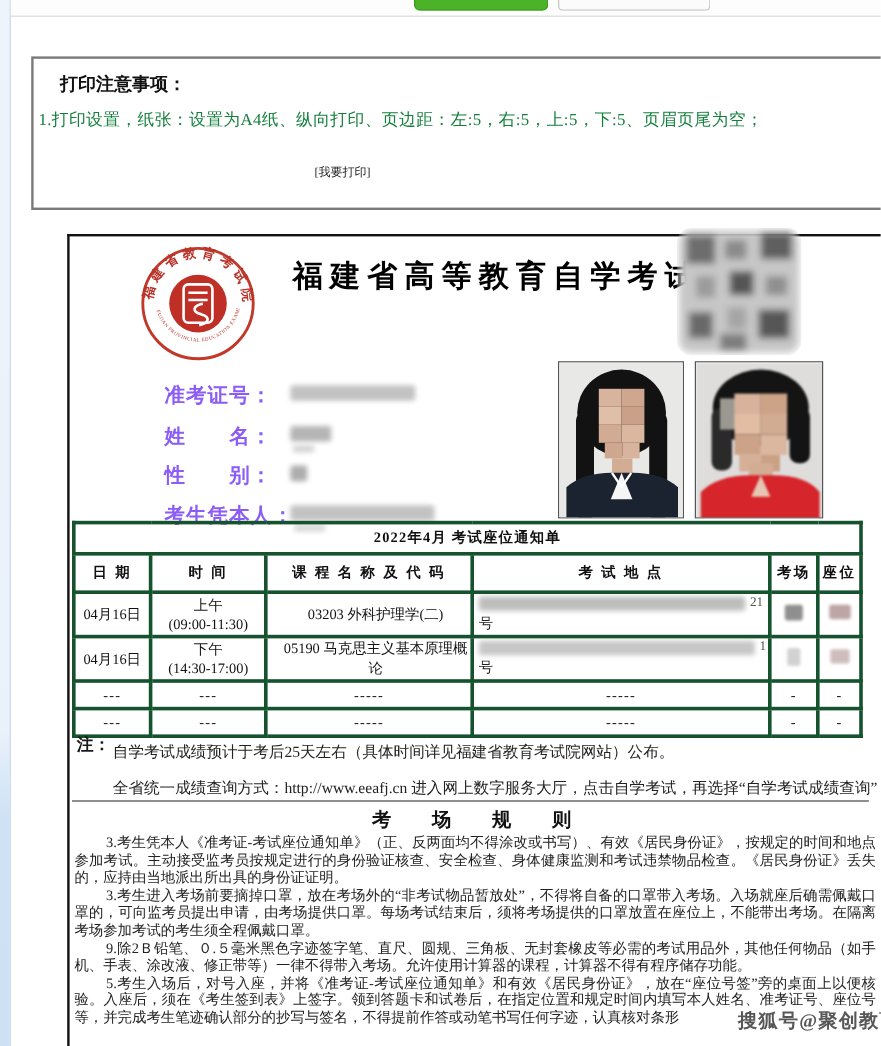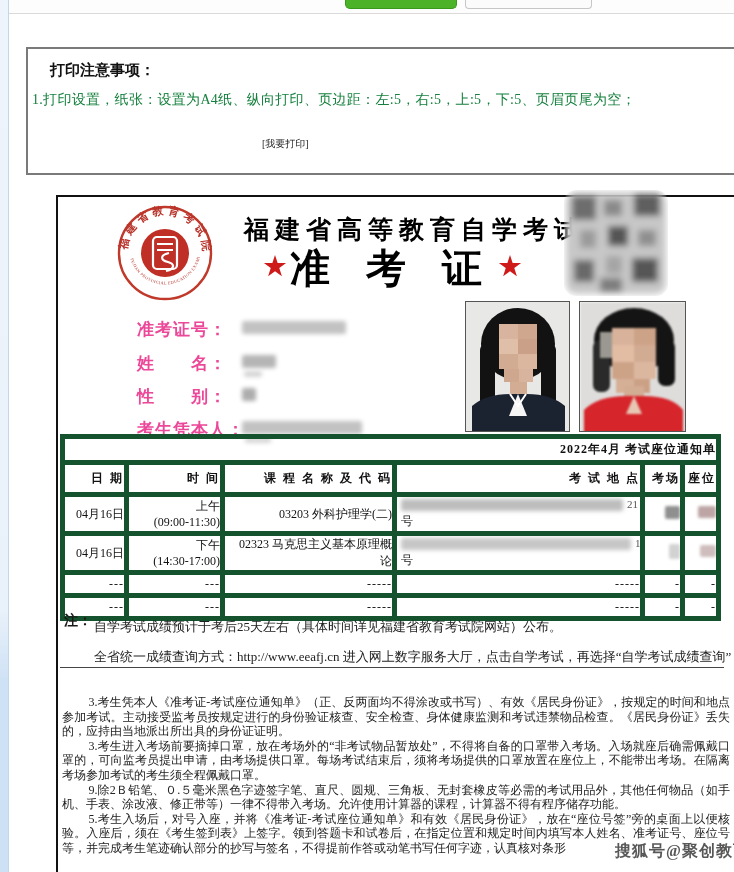--- a/index.html
+++ b/index.html
@@ -32,31 +32,31 @@
   .org-title { position:absolute; left:186px; top:16px; font-size:25px; font-weight:600;
     letter-spacing:6px; color:#000; }
   .card-title { position:absolute; left:204px; top:44px; white-space:nowrap; }
   .card-title .star { color:#cf1a1a; font-size:29px; vertical-align:6px; }
   .card-title .big { font-size:40px; font-weight:bold; color:#000; letter-spacing:13px; margin:0 2px; }
 
   .logo { position:absolute; left:50px; top:6px; width:114px; height:100px; }
 
   .qr { position:absolute; left:506px; top:-7px; width:104px; height:106px; border-radius:12px; overflow:hidden; }
 
-  .field-row { position:absolute; left:79px; font-size:17px; font-weight:bold; color:#ec4899; letter-spacing:1px; }
+  .field-row { position:absolute; left:79px; font-size:17px; font-weight:bold; color:#8b5cf6; letter-spacing:1px; }
   .blur-bar { position:absolute; background:#c2c2c2; filter:blur(2px); border-radius:2px; }
 
   .photo { position:absolute; top:104px; border:1px solid #555; overflow:hidden; }
   .photo-1 { left:407px; width:105px; height:131px; }
   .photo-2 { left:521px; width:107px; height:131px; }
 
   
   table.seat { position:absolute; left:2px; top:237px; width:656px; border-collapse:collapse;
     table-layout:fixed; border:2px solid #111; }
-  table.seat td, table.seat th { border:5px solid #14532d; text-align:right; vertical-align:middle;
+  table.seat td, table.seat th { border:3px solid #14532d; text-align:center; vertical-align:middle;
     font-size:12px; color:#111; overflow:hidden; }
   .tbl-title { font-size:16px; font-weight:bold; height:26px; letter-spacing:1px; }
   .tbl-head th { font-size:15px; font-weight:bold; height:32px; letter-spacing:2px; }
   .r-exam { height:34px; }
   .r-dash { height:23px; color:#3c3c3c; letter-spacing:1px; }
   td.course { text-align:left; padding-left:11px; font-size:12px; }
   td.loc { position:relative; text-align:left; }
   .loc-line { position:relative; height:17px; line-height:15px; }
   .loc-blur { position:absolute; top:2px; height:12px; background:#bdbdbd; filter:blur(2px); border-radius:2px; }
   .loc-frag { position:absolute; font-size:11px; color:#555; top:0; }
@@ -110,23 +110,20 @@
       </text>
       <circle cx="57" cy="50" r="24" fill="#bf2f26"></circle>
       <g stroke="#ffffff" stroke-width="2.2" fill="none">
         <rect x="45" y="34" width="24" height="32" rx="4"></rect>
         <path d="M49 41 h16 M49 47 h16"></path>
         <path d="M61 50 c-9 2 -9 7 -1 9 c7 2 7 7 -2 9"></path>
       </g>
     </svg>
 
     <div class="org-title">福建省高等教育自学考试</div>
-    <div class="card-title">
-      <span class="star">★</span><span class="big">准 考 证</span><span class="star">★</span>
-    </div>
 
     <div class="qr">
       <svg width="104" height="106" viewBox="0 0 104 106">
         <filter id="qb">
             <feGaussianBlur stdDeviation="3"></feGaussianBlur>
           </filter>
         <g filter="url(#qb)">
           <rect x="2" y="2" width="100" height="102" rx="10" fill="#c7c7c7"></rect>
           <rect x="8" y="6" width="24" height="24" fill="#6d6d6d"></rect>
           <rect x="40" y="10" width="18" height="16" fill="#8a8a8a"></rect>
@@ -238,21 +235,21 @@
         </td>
         <td><span class="cell-blob" style="width:15px;height:13px;background:#8f8f8f"></span></td>
         <td><span class="cell-blob" style="width:18px;height:12px;background:#bda5a5"></span></td>
       </tr>
       <tr class="r-exam">
         <td>04月16日</td>
         <td>
           <div>下午</div>
               <div>(14:30-17:00)</div>
         </td>
-        <td class="course">02323 马克思主义基本原理概论</td>
+        <td class="course">05190 马克思主义基本原理概论</td>
         <td class="loc">
           <div class="loc-line">
                 <span class="loc-blur" style="left:4px;width:230px;background:#c6c6c6"></span>
                 <span class="loc-frag" style="left:238px">1</span>
               </div>
           <div class="loc-line">
                 <span class="loc-frag" style="left:4px;color:#222;font-size:12px">号</span>
               </div>
         </td>
         <td><span class="cell-blob" style="width:11px;height:15px;background:#d2d2d2"></span></td>
@@ -275,20 +272,21 @@
         <td>-</td>
       </tr>
     </tbody>
       </table>
 
     <div class="notes-label">注：</div>
     <div class="notes-line1">自学考试成绩预计于考后25天左右（具体时间详见福建省教育考试院网站）公布。</div>
     <div class="notes-line2">全省统一成绩查询方式：http://www.eeafj.cn 进入网上数字服务大厅，点击自学考试，再选择“自学考试成绩查询”</div>
     <div class="rule-hr"></div>
 
+    <div class="rules-title">考场规则</div>
     <div class="rules">
         <p>3.考生凭本人《准考证-考试座位通知单》（正、反两面均不得涂改或书写）、有效《居民身份证》，按规定的时间和地点参加考试。主动接受监考员按规定进行的身份验证核查、安全检查、身体健康监测和考试违禁物品检查。《居民身份证》丢失的，应持由当地派出所出具的身份证证明。</p>
         <p>3.考生进入考场前要摘掉口罩，放在考场外的“非考试物品暂放处”，不得将自备的口罩带入考场。入场就座后确需佩戴口罩的，可向监考员提出申请，由考场提供口罩。每场考试结束后，须将考场提供的口罩放置在座位上，不能带出考场。在隔离考场参加考试的考生须全程佩戴口罩。</p>
         <p>9.除2Ｂ铅笔、０.５毫米黑色字迹签字笔、直尺、圆规、三角板、无封套橡皮等必需的考试用品外，其他任何物品（如手机、手表、涂改液、修正带等）一律不得带入考场。允许使用计算器的课程，计算器不得有程序储存功能。</p>
         <p>5.考生入场后，对号入座，并将《准考证-考试座位通知单》和有效《居民身份证》，放在“座位号签”旁的桌面上以便核验。入座后，须在《考生签到表》上签字。领到答题卡和试卷后，在指定位置和规定时间内填写本人姓名、准考证号、座位号等，并完成考生笔迹确认部分的抄写与签名，不得提前作答或动笔书写任何字迹，认真核对条形</p>
       </div>
   </div>
 
   <div class="watermark">搜狐号@聚创教育</div>
 </div>

